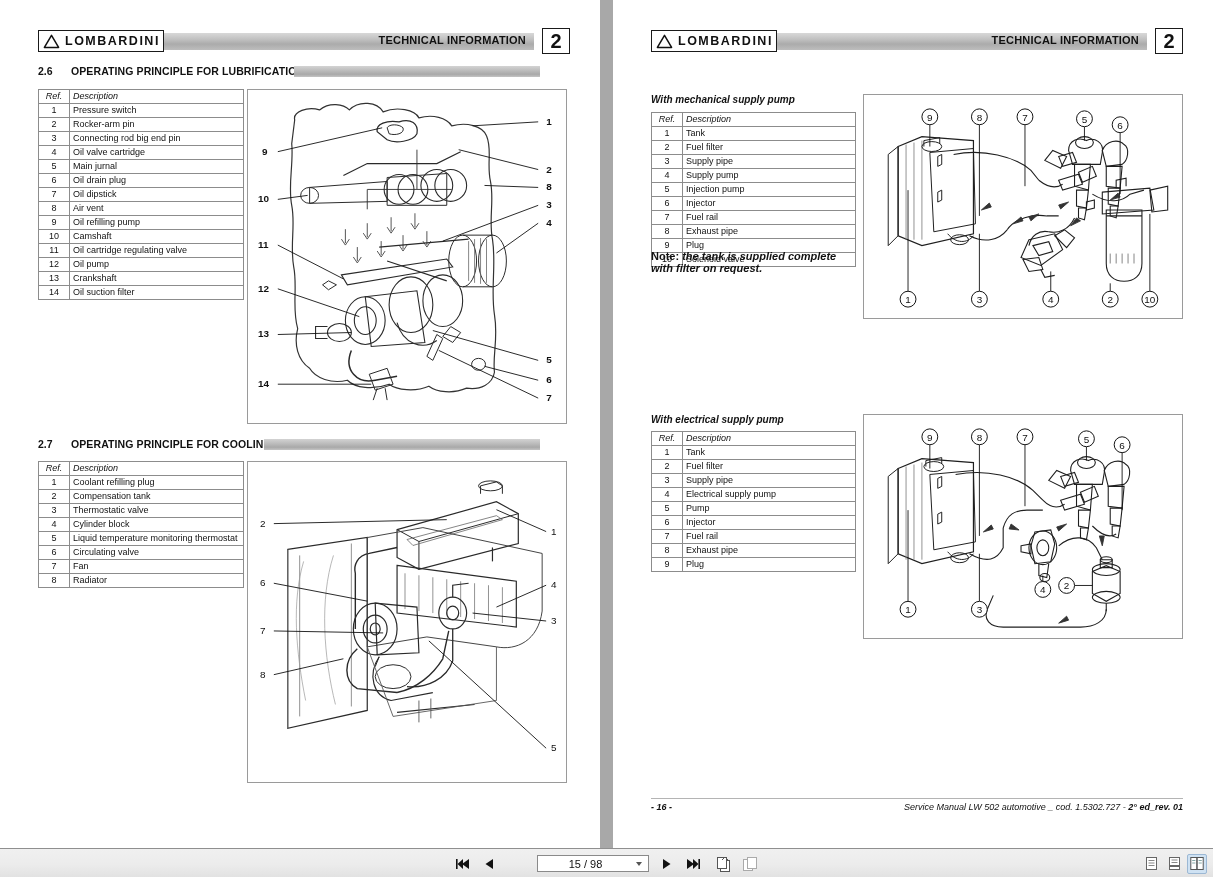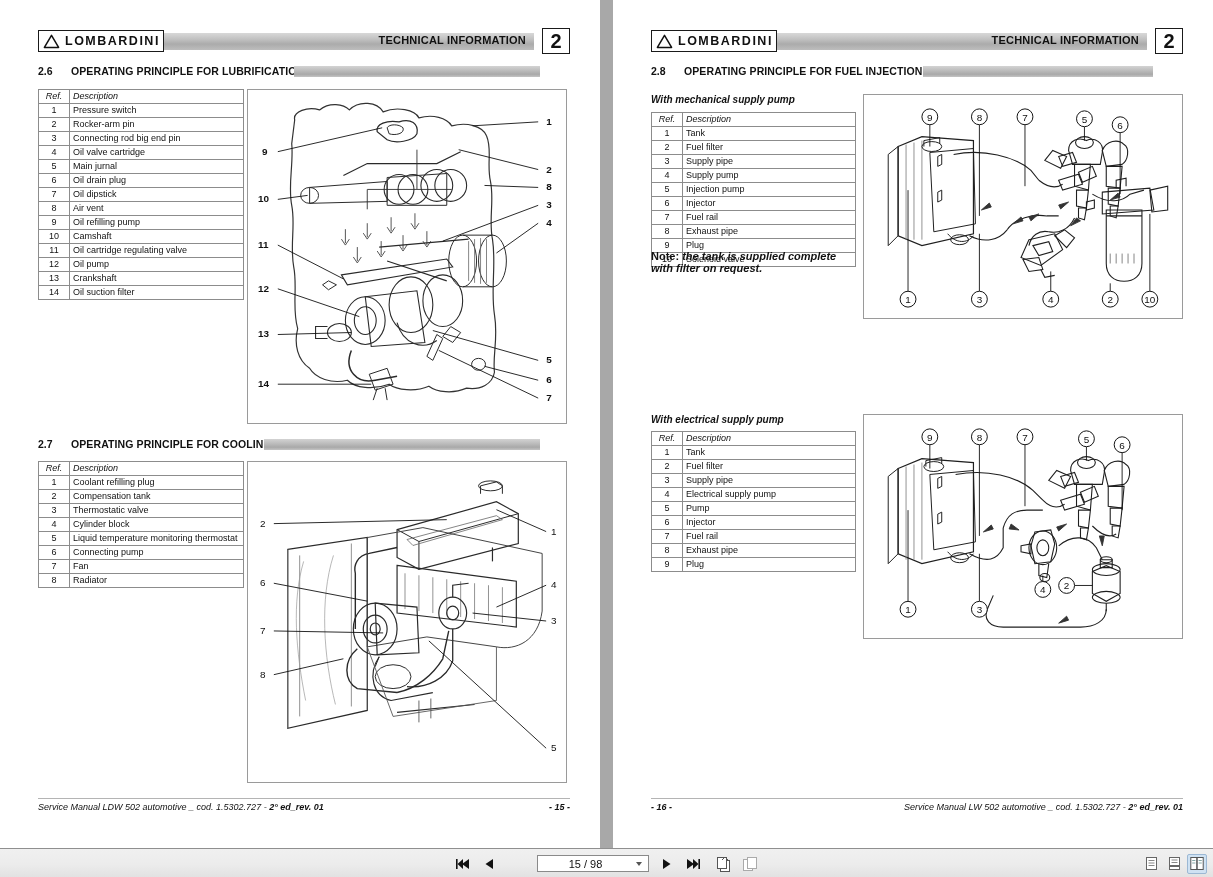--- a/index.html
+++ b/index.html
@@ -298,21 +298,21 @@
                 <tr>
                   <td class="c-ref">4</td>
                   <td>Cylinder block</td>
                 </tr>
                 <tr>
                   <td class="c-ref">5</td>
                   <td>Liquid temperature monitoring thermostat</td>
                 </tr>
                 <tr>
                   <td class="c-ref">6</td>
-                  <td>Connecting pump</td>
+                  <td>Circulating valve</td>
                 </tr>
                 <tr>
                   <td class="c-ref">7</td>
                   <td>Fan</td>
                 </tr>
                 <tr>
                   <td class="c-ref">8</td>
                   <td>Radiator</td>
                 </tr>
               </tbody>
@@ -372,47 +372,38 @@
                 <text x="12" y="173">7</text>
               <text x="12" y="217">8</text>
               <text x="305" y="73">1</text>
                 <text x="305" y="127">4</text>
                 <text x="305" y="163">3</text>
               <text x="305" y="291">5</text>
             </g>
           </svg>
         </div>
 
-        <div class="ftr" style="left:0;right:0;top:798px;">
-          <span class="ft-txt-l"><i>Service Manual LDW 502 automotive _ cod. 1.5302.727 - </i><b>2° ed_rev. 01</b></span>
-          <span class="ft-txt-r"><b>- 15 -</b></span>
-        </div>
       </div>
     </div>
 
     <div class="page page-right">
       <div class="content">
 
         <div class="hdr">
           <div class="logo-box">
             <svg class="logo-tri" viewBox="0 0 17 15">
               <path d="M8.5 1.4 L15.6 13.4 L1.4 13.4 Z" fill="none" stroke="#111" stroke-width="1.5" stroke-linejoin="round"></path>
             </svg>
             <span class="logo-txt">LOMBARDINI</span>
           </div>
           <div class="hdr-bar"></div>
           <div class="hdr-label">TECHNICAL INFORMATION</div>
           <div class="hdr-num">2</div>
         </div>
 
-        <div class="sec" style="top:65px;">
-          <span class="sec-no">2.8</span>
-          <span class="sec-ttl">OPERATING PRINCIPLE FOR FUEL INJECTION</span>
-          <span class="sec-bar" style="left:272px;right:0;"></span>
-        </div>
 
         <div class="subttl" style="left:0;top:94px;">With mechanical supply pump</div>
         <div class="tblwrap" style="left:0;top:112px;width:205px;">
           <table class="ref">
               <thead>
             <tr>
               <th class="c-ref">Ref.</th>
               <th>Description</th>
             </tr>
               </thead>

